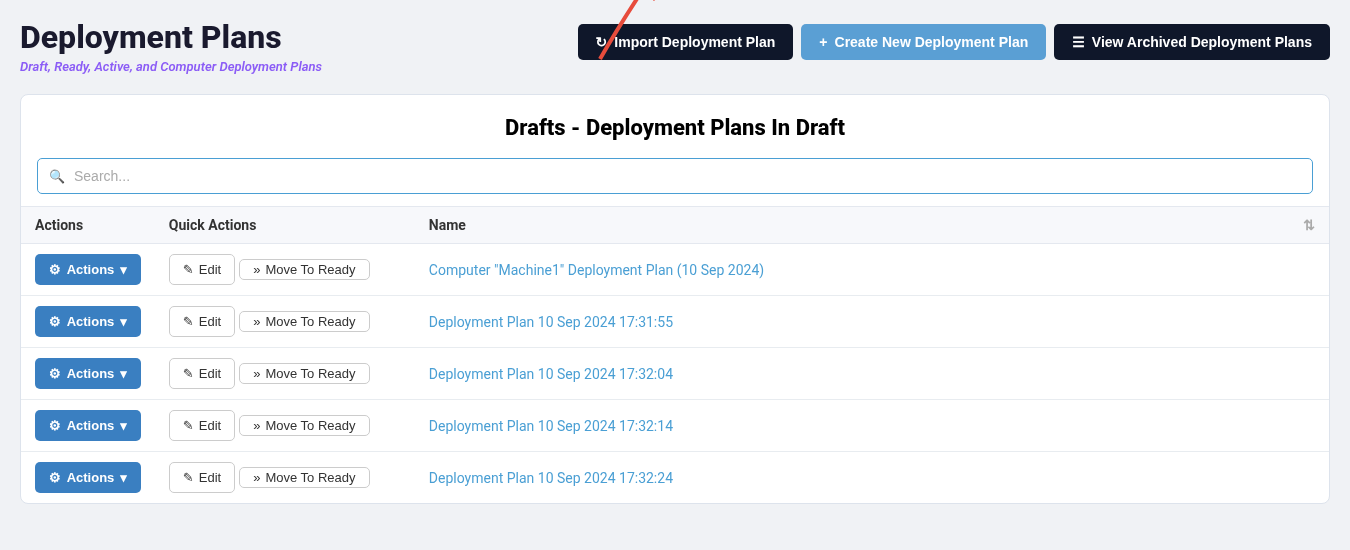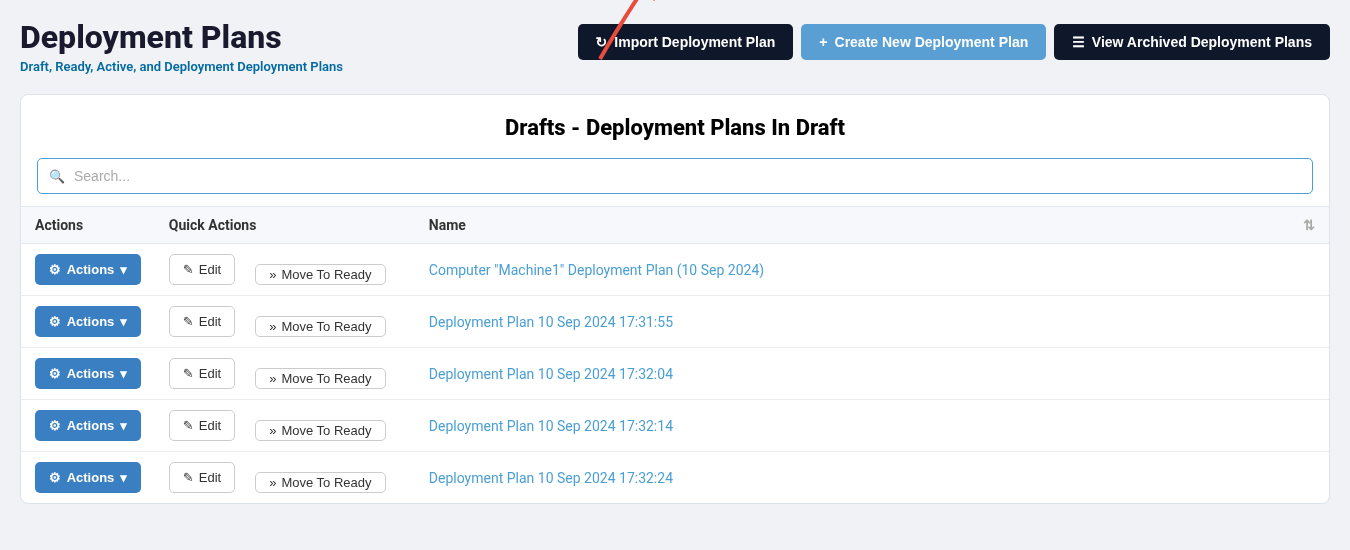--- a/index.html
+++ b/index.html
@@ -21,22 +21,23 @@
       font-weight: 800;
       color: #1a1a2e;
       line-height: 1.1;
     }
     .page-subtitle {
       font-size: 13px;
       color: #555;
       margin-top: 4px;
     }
     .page-subtitle span {
-      color: #0369a1;
+      color: #8b5cf6;
       font-weight: 600;
+      font-style: italic;
     }
     .header-buttons {
       display: flex;
       gap: 8px;
       align-items: center;
       margin-top: 4px;
     }
     .btn-import {
       background: #0f172a;
       color: #fff;
@@ -159,22 +160,22 @@
       border-radius: 5px;
       font-size: 13px;
       font-weight: 600;
       cursor: pointer;
       display: inline-flex;
       align-items: center;
       gap: 6px;
     }
     .quick-actions-cell {
       display: flex;
-      gap: 20px;
-      align-items: flex-end;
+      gap: 4px;
+      align-items: center;
     }
     .btn-edit {
       background: #fff;
       color: #333;
       border: 1.5px solid #ccc;
       padding: 7px 13px;
       border-radius: 5px;
       font-size: 13px;
       font-weight: 500;
       cursor: pointer;
@@ -215,21 +216,21 @@
     .icon-caret::before { content: '▾'; }
     .icon-sort::before { content: '⇅'; }
   </style>
 </head>
 <body>
 
 <div class="page-header">
   <div class="page-title-block">
     <h1 class="page-title">Deployment Plans</h1>
     <p class="page-subtitle">
-      <span>Draft, Ready, Active, and </span><span>Deployment</span><span> Deployment Plans</span>
+      <span>Draft, Ready, Active, and </span><span>Computer</span><span> Deployment Plans</span>
     </p>
   </div>
   <div class="header-buttons">
     <button class="btn-import">
       <span class="icon-import"></span>
       <span>Import Deployment Plan</span>
     </button>
     <button class="btn-create">
       <span class="icon-plus"></span>
       <span>Create New Deployment Plan</span>

